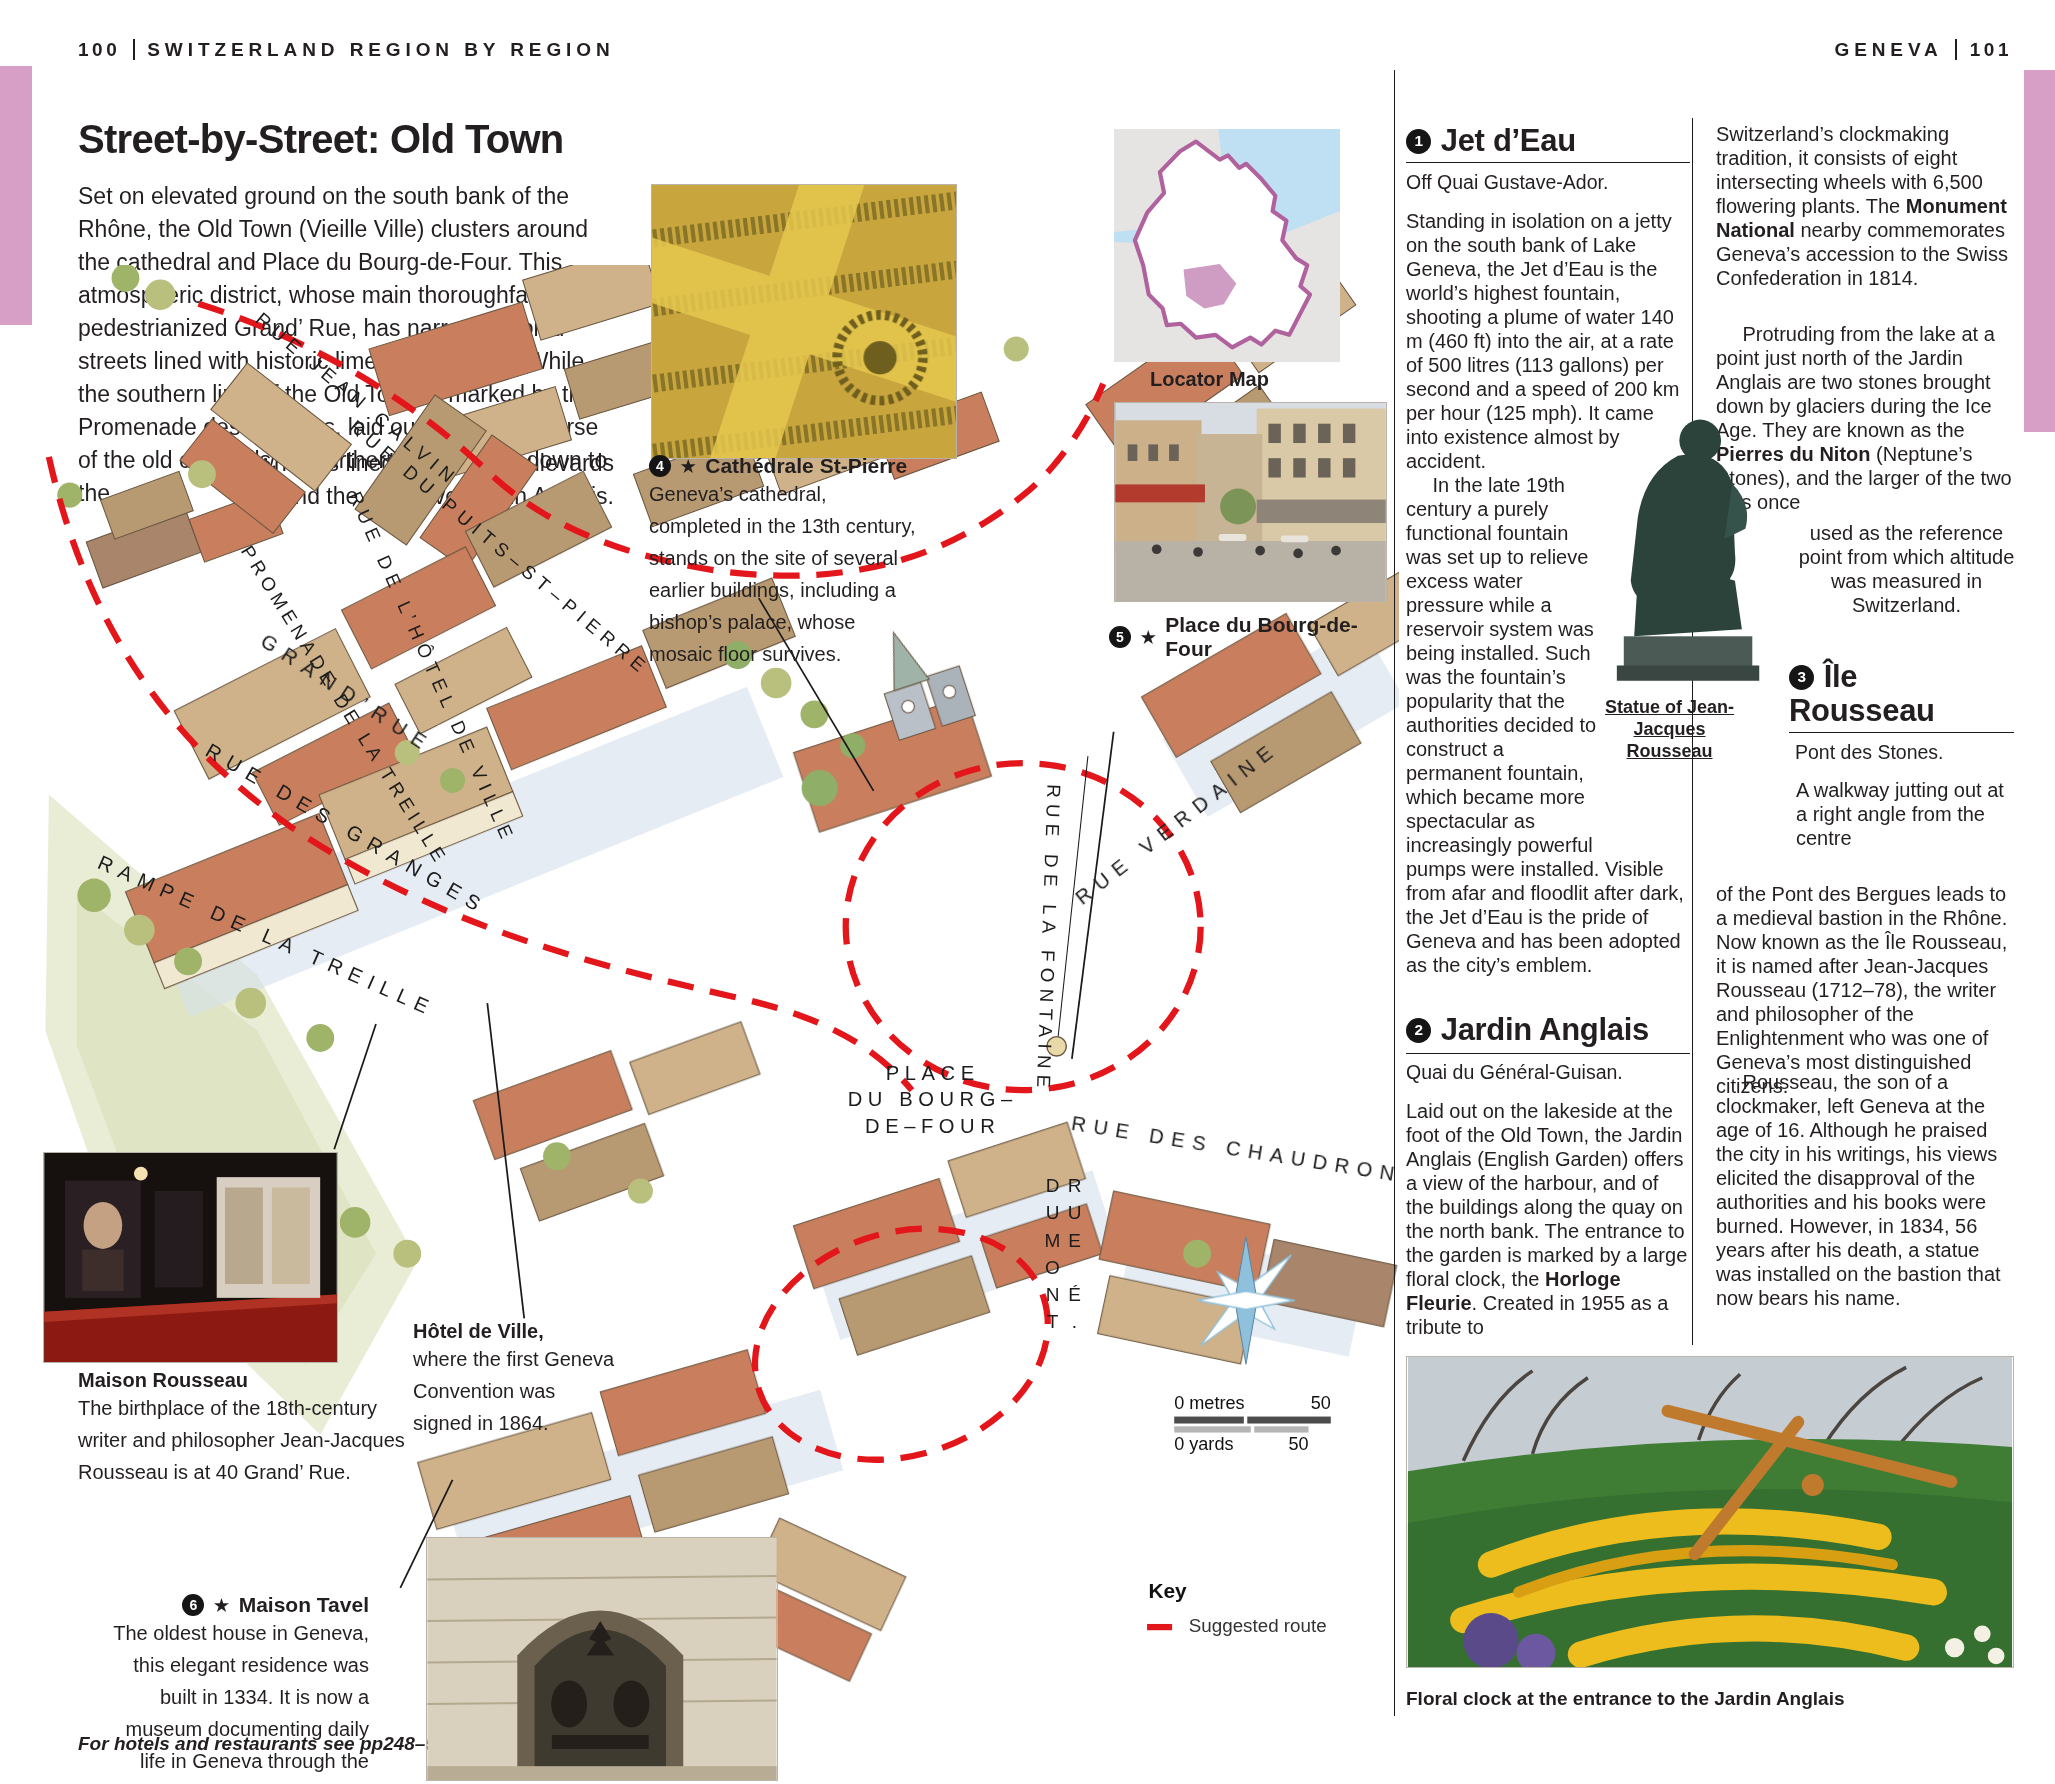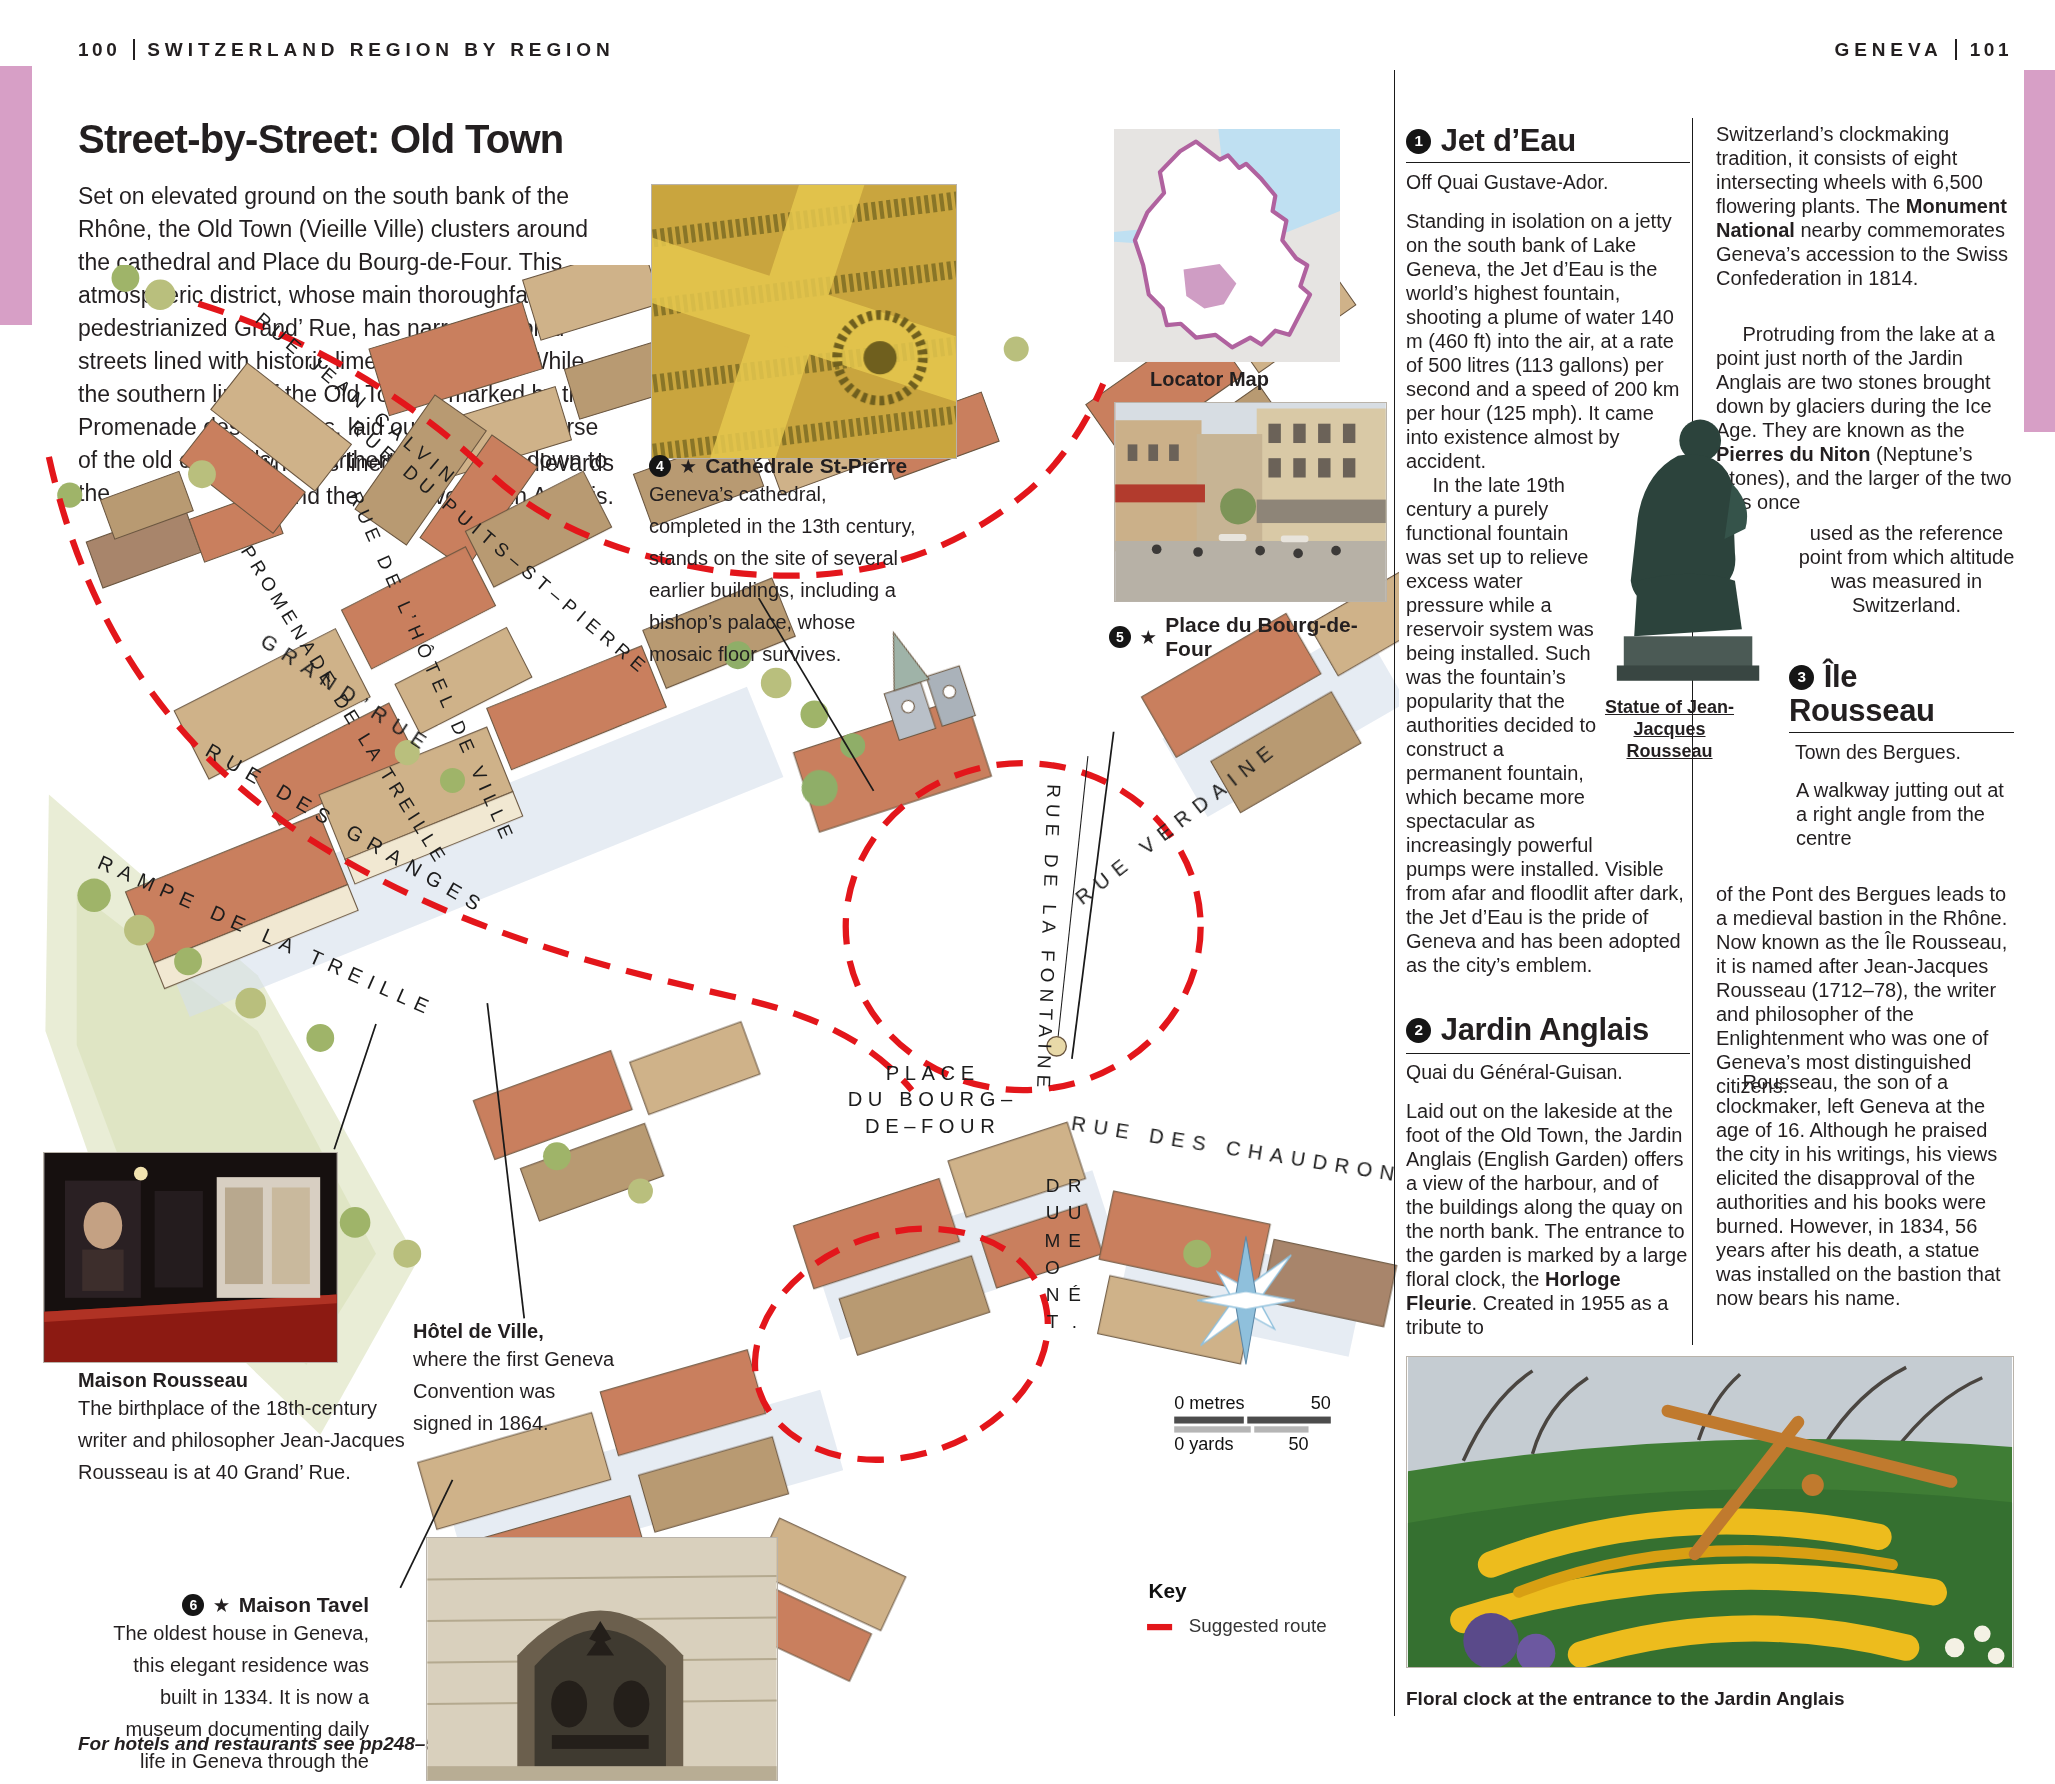--- a/index.html
+++ b/index.html
@@ -422,21 +422,21 @@
     <p class="ind"><span>Protruding from the lake at a point just north of the Jardin Anglais are two stones brought down by glaciers during the Ice Age. They are known as the </span><b>Pierres du Niton</b><span> (Neptune’s Stones), and the larger of the two was once</span></p>
   </div>
   <div class="abs art-body" style="left:1798px;top:521px;width:217px;text-align:center;">used as the reference point from which altitude was measured in Switzerland.</div>
 
   <div class="abs art-title" style="left:1789px;top:659px;">
     <span class="badge big">3</span>
     <span>Île</span>
   </div>
   <div class="abs art-title" style="left:1789px;top:693px;">Rousseau</div>
   <div class="abs hrule" style="left:1789px;top:732px;width:225px;"></div>
-  <div class="abs addr" style="left:1795px;top:741px;">Town des Bergues.</div>
+  <div class="abs addr" style="left:1795px;top:741px;">Pont des Stones.</div>
   <div class="abs art-body" style="left:1796px;top:778px;width:217px;">A walkway jutting out at a right angle from the centre</div>
   <div class="abs art-body" style="left:1716px;top:882px;width:299px;">of the Pont des Bergues leads to a medieval bastion in the Rhône. Now known as the Île Rousseau, it is named after Jean-Jacques Rousseau (1712–78), the writer and philosopher of the Enlightenment who was one of Geneva’s most distinguished citizens.</div>
   <div class="abs art-body" style="left:1716px;top:1070px;width:299px;">
     <p class="ind">Rousseau, the son of a clockmaker, left Geneva at the age of 16. Although he praised the city in his writings, his views elicited the dis­approval of the authorities and his books were burned. However, in 1834, 56 years after his death, a statue was installed on the bastion that now bears his name.</p>
   </div>
 
   <div class="abs art-title" style="left:1406px;top:1012px;">
     <span class="badge big">2</span>
     <span>Jardin Anglais</span>
   </div>

